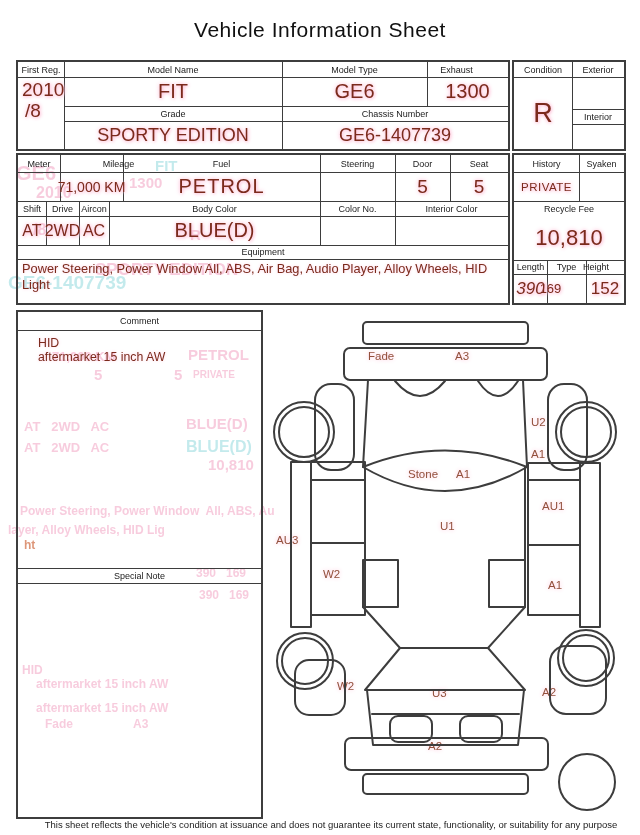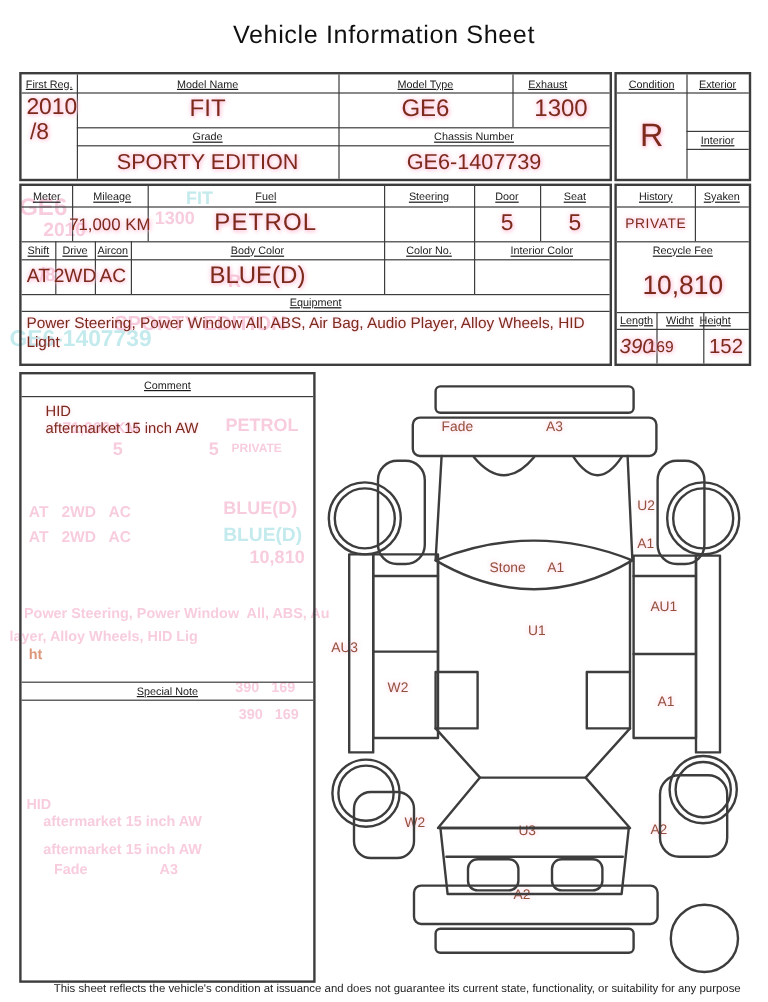--- a/index.html
+++ b/index.html
@@ -3,21 +3,21 @@
 <meta charset="utf-8">
 <style>
   html,body{margin:0;padding:0;}
   body{width:640px;height:835px;position:relative;background:#ffffff;
        font-family:"Liberation Sans",sans-serif;overflow:hidden;}
   .abs{position:absolute;}
   .box{position:absolute;border:2px solid #3d3d3d;}
   .vl{position:absolute;width:1px;background:#3d3d3d;}
   .hl{position:absolute;height:1px;background:#3d3d3d;}
   .lbl{position:absolute;display:flex;align-items:center;justify-content:center;
-       font-size:9px;color:#1b1b1b;white-space:nowrap;text-decoration:underline;}
+       font-size:9px;color:#1b1b1b;white-space:nowrap;}
   .val{position:absolute;display:flex;align-items:center;justify-content:center;
        color:#7b2a1c;white-space:nowrap;
        text-shadow:0 0 4px rgba(255,176,208,.95),1px 1px 3px rgba(255,205,224,.9);}
   .txt{color:#7b2a1c;text-shadow:0 0 3px rgba(255,190,215,.8);}
   .pre{white-space:pre-line;}
   .title{position:absolute;left:0;top:18px;width:640px;text-align:center;
          font-size:21px;color:#101010;letter-spacing:.5px;}
   .footer{position:absolute;left:11px;top:819px;width:640px;text-align:center;
           font-size:9.5px;color:#222;}
   .dlabel{position:absolute;font-size:11.5px;color:#93503c;white-space:pre;
@@ -120,21 +120,21 @@
   <div class="hl" style="left:0;top:104px;width:490px;"></div>
   <div class="vl" style="left:42px;top:0;height:46px;"></div>
   <div class="vl" style="left:105px;top:0;height:46px;"></div>
   <div class="vl" style="left:302px;top:0;height:90px;"></div>
   <div class="vl" style="left:377px;top:0;height:90px;"></div>
   <div class="vl" style="left:432px;top:0;height:46px;"></div>
   <div class="vl" style="left:28px;top:46px;height:44px;"></div>
   <div class="vl" style="left:61px;top:46px;height:44px;"></div>
   <div class="vl" style="left:91px;top:46px;height:44px;"></div>
   <div class="lbl" style="left:0;top:0;width:42px;height:17px;">Meter</div>
-  <div class="lbl" style="left:28px;top:0;width:63px;height:17px;padding-left:16px;">Mileage</div>
+  <div class="lbl" style="left:53px;top:0;width:63px;height:17px;padding-left:16px;">Mileage</div>
   <div class="lbl" style="left:105px;top:0;width:197px;height:17px;">Fuel</div>
   <div class="lbl" style="left:302px;top:0;width:75px;height:17px;">Steering</div>
   <div class="lbl" style="left:377px;top:0;width:55px;height:17px;">Door</div>
   <div class="lbl" style="left:432px;top:0;width:58px;height:17px;">Seat</div>
   <div class="val" style="left:32px;top:17px;width:83px;height:29px;font-size:14px;">71,000 KM</div>
   <div class="val" style="left:105px;top:17px;width:197px;height:29px;font-size:20px;letter-spacing:1px;">PETROL</div>
   <div class="val" style="left:377px;top:17px;width:55px;height:29px;font-size:19px;">5</div>
   <div class="val" style="left:432px;top:17px;width:58px;height:29px;font-size:19px;">5</div>
   <div class="lbl" style="left:0;top:46px;width:28px;height:15px;">Shift</div>
   <div class="lbl" style="left:28px;top:46px;width:33px;height:15px;text-align:center;">Drive</div>
@@ -157,21 +157,21 @@
   <div class="hl" style="left:0;top:119px;width:110px;"></div>
   <div class="vl" style="left:65px;top:0;height:46px;"></div>
   <div class="vl" style="left:33px;top:105px;height:43px;"></div>
   <div class="vl" style="left:72px;top:105px;height:43px;"></div>
   <div class="lbl" style="left:0;top:0;width:65px;height:17px;">History</div>
   <div class="lbl" style="left:65px;top:0;width:45px;height:17px;">Syaken</div>
   <div class="val" style="left:0;top:17px;width:65px;height:29px;font-size:11.5px;letter-spacing:.5px;">PRIVATE</div>
   <div class="lbl" style="left:0;top:46px;width:110px;height:15px;">Recycle Fee</div>
   <div class="val" style="left:0;top:61px;width:110px;height:44px;font-size:22px;">10,810</div>
   <div class="lbl" style="left:0;top:105px;width:33px;height:14px;">Length</div>
-  <div class="lbl" style="left:33px;top:105px;width:39px;height:14px;">Widht</div>
+  <div class="lbl" style="left:33px;top:105px;width:39px;height:14px;">Type</div>
   <div class="lbl" style="left:64px;top:105px;width:36px;height:14px;">Height</div>
   <div class="val" style="left:0;top:119px;width:33px;height:29px;font-size:17px;font-style:italic;">390</div>
   <div class="val" style="left:17px;top:119px;width:39px;height:29px;font-size:13px;">169</div>
   <div class="val" style="left:72px;top:119px;width:38px;height:29px;font-size:17px;">152</div>
 </div>
 
 <div class="box" style="left:16px;top:310px;width:243px;height:505px;">
   <div class="hl" style="left:0;top:18px;width:243px;"></div>
   <div class="lbl" style="left:0;top:0;width:243px;height:18px;">Comment</div>
   <div class="txt pre" style="position:absolute;left:20px;top:24px;font-size:12.3px;line-height:14px;">HID

